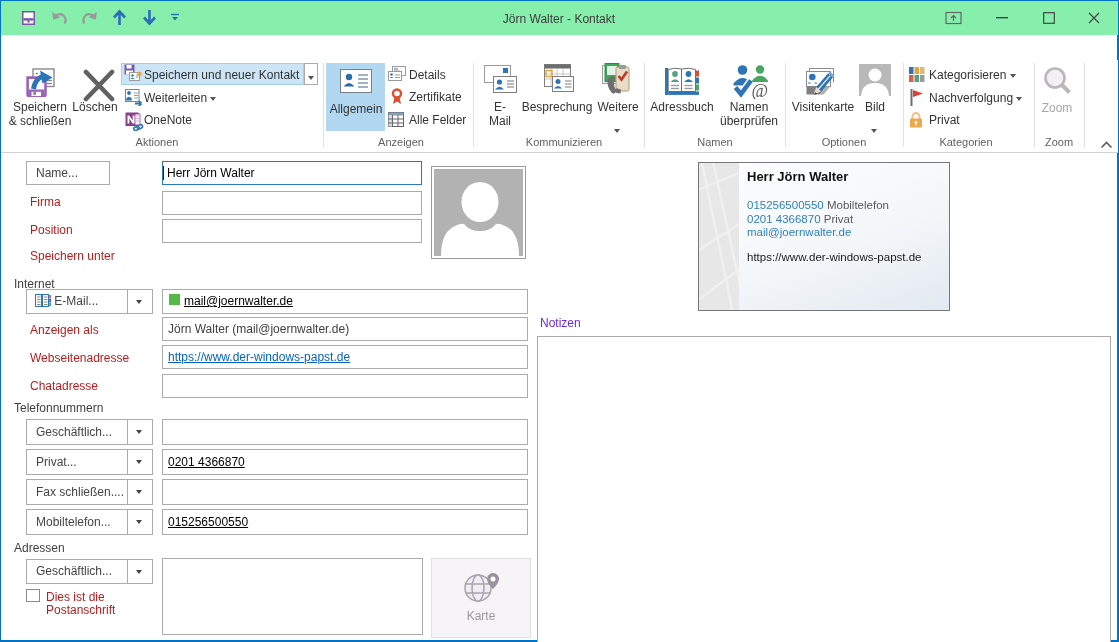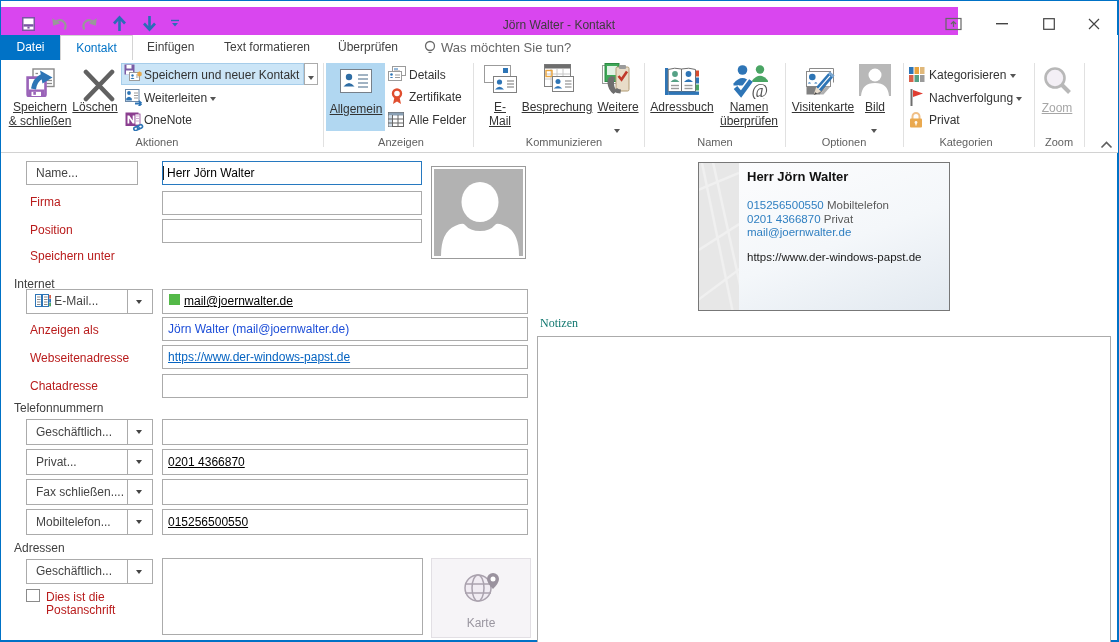--- a/index.html
+++ b/index.html
@@ -7,35 +7,35 @@
 #win{position:relative;width:1119px;height:642px;background:#fff;overflow:hidden;}
 .ab{position:absolute;}
 .ab>svg{display:block;}
 .bord{position:absolute;background:#0072c6;}
 .lbl{position:absolute;font-size:12px;color:#b91c1c;white-space:nowrap;}
 .inp{position:absolute;border:1px solid #ababab;background:#fff;box-sizing:border-box;}
 .fbtn{position:absolute;border:1px solid #ababab;background:#fff;box-sizing:border-box;font-size:12px;color:#444;}
 .rtext{position:absolute;font-size:12px;color:#333;white-space:nowrap;}
 .rlabel{position:absolute;font-size:11px;color:#5f5f5f;white-space:nowrap;transform:translateX(-50%);}
 .rsep{position:absolute;width:1px;background:#e1e1e1;top:3px;height:84px;}
-.ctr{transform:translateX(-50%);text-align:center;text-decoration:underline;}
+.ctr{transform:translateX(-50%);text-align:center;}
 .caret{display:inline-block;width:0;height:0;border-left:3.5px solid transparent;border-right:3.5px solid transparent;border-top:4px solid #555;vertical-align:middle;}
 .fcaret{position:absolute;left:50%;top:50%;margin:-2px 0 0 -4px;width:0;height:0;border-left:3.5px solid transparent;border-right:3.5px solid transparent;border-top:4px solid #444;}
 .inp .fcaret{left:auto;}
 </style>
 </head>
 <body>
 <div id="win">
 
   <div class="bord" style="left:0;top:0;width:1119px;height:1px;"></div>
   <div class="bord" style="left:0;top:0;width:1px;height:642px;"></div>
   <div class="bord" style="left:1117px;top:0;width:2px;height:642px;"></div>
   <div class="bord" style="left:0;top:640px;width:1119px;height:2px;"></div>
 
-  <div id="titlebar" class="ab" style="left:1px;top:7px;width:957px;height:34px;background:#d946ef;">
+  <div id="titlebar" class="ab" style="left:1px;top:1px;width:1117px;height:34px;background:#86efac;">
     <div class="ab" style="left:21px;top:10px;">
       <svg width="13" height="14" viewBox="0 0 13 14">
           <rect x="0.75" y="0.75" width="11.5" height="12.5" fill="#fff" stroke="#7a55a3" stroke-width="1.5"></rect>
           <rect x="1.5" y="7.2" width="10" height="2.4" fill="#7a55a3"></rect>
           <rect x="5.4" y="9.6" width="2.2" height="2" fill="#7a55a3"></rect>
         </svg>
     </div>
     <div class="ab" style="left:50px;top:10px;">
       <svg width="16" height="14" viewBox="0 0 16 14">
           <path d="M13.5,12.5 A5.8,5.8 0 0 0 4,5.6" fill="none" stroke="#999" stroke-width="2.2"></path>
@@ -81,34 +81,20 @@
           <rect x="0.7" y="0.7" width="10.6" height="10.6" fill="none" stroke="#444" stroke-width="1.2"></rect>
         </svg>
       </div>
     <div class="ab" style="left:1087px;top:11px;">
         <svg width="12" height="12">
           <path d="M1,1 L11,11 M11,1 L1,11" stroke="#444" stroke-width="1.2"></path>
         </svg>
       </div>
   </div>
 
-  <div id="tabrow" class="ab" style="left:1px;top:35px;width:1117px;height:25px;background:#fff;">
-    <div class="ab" style="left:0;top:0;width:59px;height:25px;background:#0072c6;color:#fff;font-size:12px;text-align:center;line-height:25px;">Datei</div>
-    <div class="ab" style="left:59px;top:0;width:73px;height:25px;background:#fff;border:1px solid #d4d4d4;border-bottom:none;box-sizing:border-box;color:#0072c6;font-size:12px;text-align:center;line-height:24px;">Kontakt</div>
-    <div class="ab" style="left:146px;top:0;height:25px;line-height:25px;font-size:12px;color:#3f3f3f;">Einfügen</div>
-    <div class="ab" style="left:223px;top:0;height:25px;line-height:25px;font-size:12px;color:#3f3f3f;">Text formatieren</div>
-    <div class="ab" style="left:337px;top:0;height:25px;line-height:25px;font-size:12px;color:#3f3f3f;">Überprüfen</div>
-    <div class="ab" style="left:423px;top:5px;">
-      <svg width="12" height="16" viewBox="0 0 12 16">
-          <circle cx="6" cy="6" r="4.5" fill="none" stroke="#6a6a6a" stroke-width="1.3"></circle>
-          <path d="M4.5,10.5 h3 M4.5,12.5 h3" stroke="#6a6a6a" stroke-width="1.2"></path>
-        </svg>
-    </div>
-    <div class="ab" style="left:440px;top:0;height:25px;line-height:25px;font-size:13px;color:#666;">Was möchten Sie tun?</div>
-  </div>
 
   <div id="ribbon" class="ab" style="left:1px;top:60px;width:1117px;height:93px;background:#fff;border-bottom:1px solid #d2d2d2;box-sizing:border-box;">
 
     <div class="ab" style="left:24px;top:7px;">
       <svg width="30" height="30" viewBox="0 0 30 30">
         <rect x="8" y="2" width="21" height="17.5" fill="#fff" stroke="#8a8a8a" stroke-width="1.4"></rect>
         <g stroke="#8a8a8a" stroke-width="1.3">
             <line x1="10.5" y1="6.5" x2="13" y2="6.5"></line>
             <line x1="21.5" y1="13.5" x2="27" y2="13.5"></line>
             <line x1="21.5" y1="16.5" x2="27" y2="16.5"></line>
@@ -398,21 +384,21 @@
     <div class="rsep" style="left:1083px;"></div>
     <div class="ab" style="left:1099px;top:81px;">
       <svg width="13" height="8" viewBox="0 0 13 8">
           <path d="M1.5,6.5 L6.5,1.5 L11.5,6.5" fill="none" stroke="#5f5f5f" stroke-width="1.6"></path>
         </svg>
     </div>
   </div>
 
   <div id="form" class="ab" style="left:1px;top:153px;width:1116px;height:487px;background:#fff;">
 
-    <div class="fbtn" style="left:25px;top:8px;width:112px;height:24px;line-height:22px;padding-left:9px;">Name...</div>
+    <div class="fbtn" style="left:25px;top:8px;width:84px;height:24px;line-height:22px;padding-left:9px;">Name...</div>
     <div class="inp" style="left:161px;top:8px;width:260px;height:24px;border:1px solid #2779c0;font-size:12px;color:#000;line-height:22px;padding-left:4px;">Herr Jörn Walter</div>
     <div class="ab" style="left:162px;top:13px;width:1px;height:14px;background:#222;"></div>
     <div class="lbl" style="left:29px;top:42px;">Firma</div>
     <div class="inp" style="left:161px;top:38px;width:260px;height:24px;"></div>
     <div class="lbl" style="left:29px;top:70px;">Position</div>
     <div class="inp" style="left:161px;top:66px;width:260px;height:24px;"></div>
     <div class="lbl" style="left:29px;top:96px;">Speichern unter</div>
 
     <div class="ab" style="left:430px;top:13px;width:95px;height:93px;border:1px solid #9b9b9b;background:#fff;box-sizing:border-box;">
       <svg width="89" height="87" style="position:absolute;left:2px;top:2px;">
@@ -440,21 +426,21 @@
           <rect x="14.2" y="5" width="1.8" height="3.6" fill="#2e75b6"></rect>
           <rect x="14.2" y="9" width="1.8" height="3.3" fill="#4aa564"></rect>
         </svg> E-Mail...</div>
     <div class="fbtn" style="left:126px;top:136px;width:26px;height:25px;">
         <span class="fcaret"></span>
       </div>
     <div class="inp" style="left:161px;top:136px;width:366px;height:25px;"></div>
     <div class="ab" style="left:168px;top:141px;width:11px;height:11px;background:#54b948;"></div>
     <div class="ab" style="left:183px;top:141px;font-size:12px;color:#000;text-decoration:underline;">mail@joernwalter.de</div>
     <div class="lbl" style="left:29px;top:170px;text-align:center;">Anzeigen als</div>
-    <div class="inp" style="left:161px;top:164px;width:366px;height:24px;font-size:12px;color:#1d4ed8;line-height:22px;padding-left:5px;">Jörn Walter (mail@joernwalter.de)</div>
+    <div class="inp" style="left:161px;top:164px;width:366px;height:24px;font-size:12px;color:#404040;line-height:22px;padding-left:5px;">Jörn Walter (mail@joernwalter.de)</div>
     <div class="lbl" style="left:29px;top:198px;">Webseitenadresse</div>
     <div class="inp" style="left:161px;top:192px;width:366px;height:24px;font-size:12px;line-height:22px;padding-left:5px;"><span style="color:#0563c1;text-decoration:underline;">https://www.der-windows-papst.de</span></div>
     <div class="lbl" style="left:29px;top:226px;">Chatadresse</div>
     <div class="inp" style="left:161px;top:221px;width:366px;height:24px;"></div>
 
     <div class="lbl" style="left:13px;top:248px;color:#3f3f3f;">Telefonnummern</div>
     <div class="fbtn" style="left:25px;top:266px;width:102px;height:26px;line-height:24px;padding-left:9px;">Geschäftlich...</div>
     <div class="fbtn" style="left:126px;top:266px;width:26px;height:26px;">
         <span class="fcaret"></span>
       </div>
@@ -489,21 +475,21 @@
       <svg width="40" height="34" viewBox="0 0 40 34" style="position:absolute;left:30px;top:12px;">
         <g stroke="#aaa2ae" stroke-width="1.5" fill="#f1ecf3">
           <circle cx="16" cy="17" r="13"></circle>
           <ellipse cx="16" cy="17" rx="6" ry="13"></ellipse>
           <line x1="3" y1="13" x2="29" y2="13"></line>
             <line x1="3" y1="22" x2="29" y2="22"></line>
         </g>
         <path d="M31,2 a6,6 0 0 1 6,6 q0,4 -6,10 q-6,-6 -6,-10 a6,6 0 0 1 6,-6 z" fill="#9a929e"></path>
         <circle cx="31" cy="8" r="2.5" fill="#fff"></circle>
       </svg>
-      <div class="ab" style="left:50%;top:50px;transform:translateX(-50%);font-size:12px;color:#9a96a0;margin-top:7px;">Karte</div>
+      <div class="ab" style="left:50%;top:50px;transform:translateX(-50%);font-size:12px;color:#9a96a0;">Karte</div>
     </div>
 
     <div class="ab" style="left:697px;top:9px;width:252px;height:149px;border:1px solid #777;box-sizing:border-box;background:linear-gradient(160deg,#fdfdfe 0%,#f4f7fa 55%,#e2e9f0 100%);">
       <svg width="40" height="147" style="position:absolute;left:0;top:0;">
         <rect width="40" height="147" fill="#ededed"></rect>
         <g stroke="#fafafa" stroke-width="2.5" fill="none">
           <line x1="2" y1="-5" x2="34" y2="150"></line>
           <line x1="12" y1="-10" x2="45" y2="140"></line>
           <line x1="-8" y1="30" x2="40" y2="10"></line>
           <line x1="-5" y1="90" x2="42" y2="60"></line>
@@ -513,16 +499,16 @@
       </svg>
       <div class="ab" style="left:48px;top:6px;font-size:13px;font-weight:bold;color:#111;">Herr Jörn Walter</div>
       <div class="ab" style="left:48px;top:36px;font-size:11.5px;color:#595959;line-height:13.5px;white-space:nowrap;">
         <span style="color:#2f7fc1;">015256500550</span> Mobiltelefon<br>
         <span style="color:#2f7fc1;">0201 4366870</span> Privat<br>
         <span style="color:#2f7fc1;">mail@joernwalter.de</span>
       </div>
       <div class="ab" style="left:48px;top:88px;font-size:11.5px;color:#1a1a1a;">https://www.der-windows-papst.de</div>
     </div>
 
-    <div class="lbl" style="left:539px;top:163px;color:#0f766e;font-family:Liberation Serif, serif;">Notizen</div>
+    <div class="lbl" style="left:539px;top:163px;color:#6d28d9;">Notizen</div>
     <div class="inp" style="left:536px;top:183px;width:574px;height:310px;"></div>
   </div>
 </div>
 
 </body></html>

